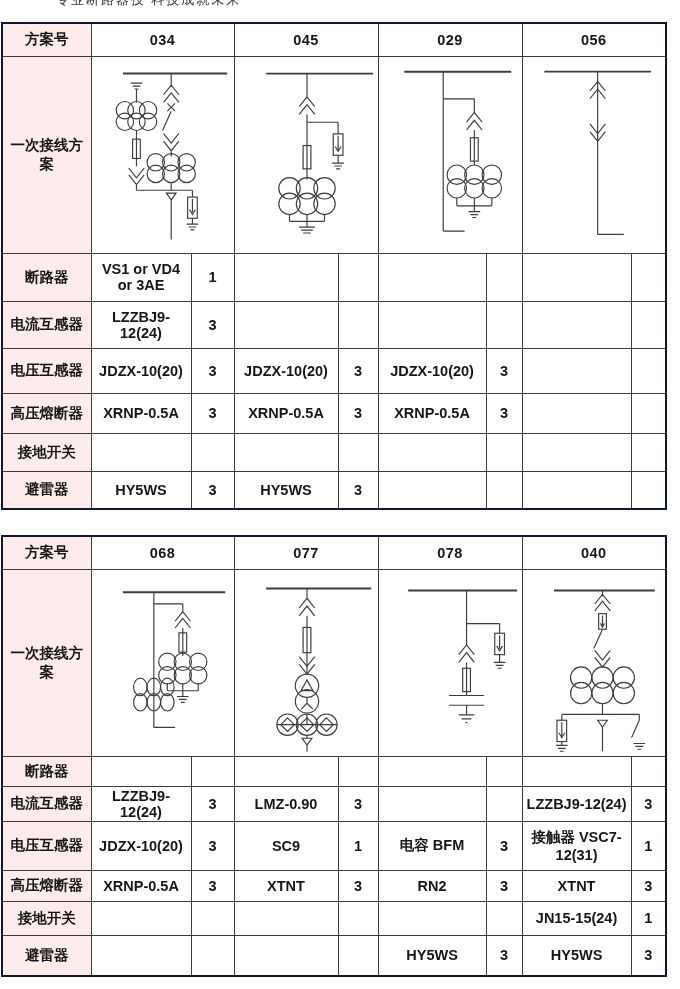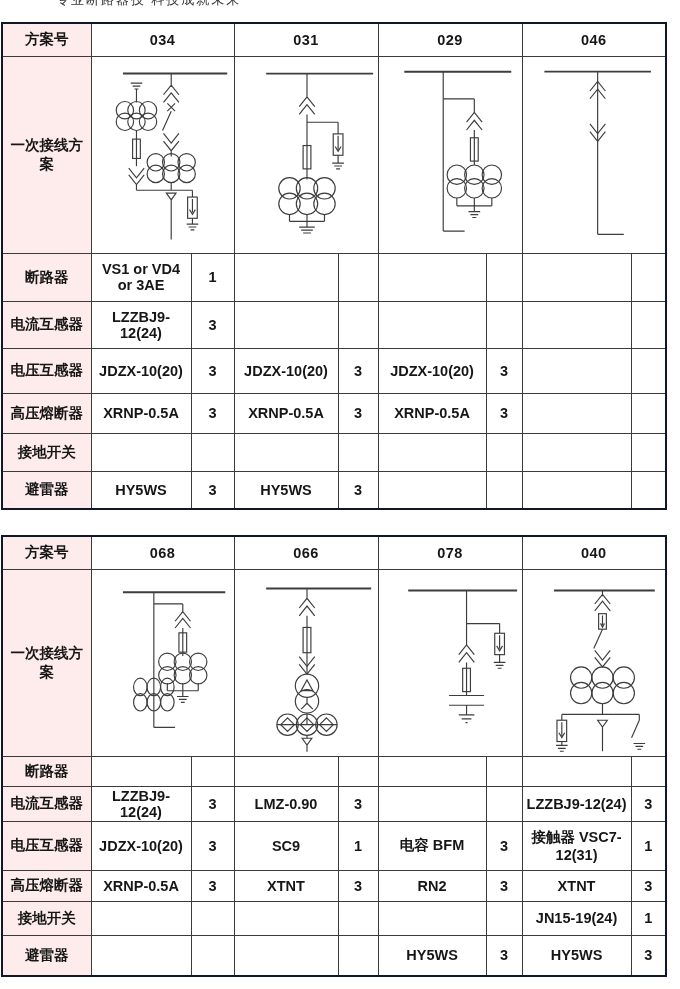--- a/index.html
+++ b/index.html
@@ -46,23 +46,23 @@
         <col style="width:40px">
         <col style="width:108px">
       <col style="width:36px">
         <col style="width:109px">
         <col style="width:35px">
     </colgroup>
     <tbody>
         <tr>
       <td class="lbl">方案号</td>
       <td class="scheme" colspan="2">034</td>
-      <td class="scheme" colspan="2">031</td>
+      <td class="scheme" colspan="2">045</td>
       <td class="scheme" colspan="2">029</td>
-      <td class="scheme" colspan="2">046</td>
+      <td class="scheme" colspan="2">056</td>
     </tr>
     <tr>
       <td class="lbl">一次接线方案</td>
       <td class="diag" colspan="2">
         <svg class="diagram" viewBox="0 0 143 195">
           <path class="bus" d="M30 14 H138"></path>
           <path d="M80 14 V28 M72 36 L80 26 L88 36 M72 44 L80 34 L88 44"></path>
           <path d="M76 45 L84 53 M84 45 L76 53 M80 53 L71 73"></path>
           <path d="M72 76 L80 86 L88 76 M72 84 L80 94 L88 84 M80 94 V100"></path>
           <circle cx="64" cy="106" r="9"></circle>
@@ -212,21 +212,21 @@
         <col style="width:40px">
         <col style="width:108px">
       <col style="width:36px">
         <col style="width:109px">
         <col style="width:35px">
     </colgroup>
     <tbody>
         <tr>
       <td class="lbl">方案号</td>
       <td class="scheme" colspan="2">068</td>
-      <td class="scheme" colspan="2">066</td>
+      <td class="scheme" colspan="2">077</td>
       <td class="scheme" colspan="2">078</td>
       <td class="scheme" colspan="2">040</td>
     </tr>
     <tr>
       <td class="lbl">一次接线方案</td>
       <td class="diag" colspan="2">
         <svg class="diagram" viewBox="0 0 143 185">
           <path class="bus" d="M30 20 H136"></path>
           <path d="M62 20 V160 M62 160 H84"></path>
           <ellipse cx="48" cy="118" rx="7" ry="9"></ellipse>
@@ -351,21 +351,21 @@
       <td>3</td>
     </tr>
     <tr>
       <td class="lbl">接地开关</td>
       <td></td>
       <td></td>
       <td></td>
       <td></td>
       <td></td>
       <td></td>
-      <td>JN15-19(24)</td>
+      <td>JN15-15(24)</td>
       <td>1</td>
     </tr>
     <tr>
       <td class="lbl">避雷器</td>
       <td></td>
       <td></td>
       <td></td>
       <td></td>
       <td>HY5WS</td>
       <td>3</td>

